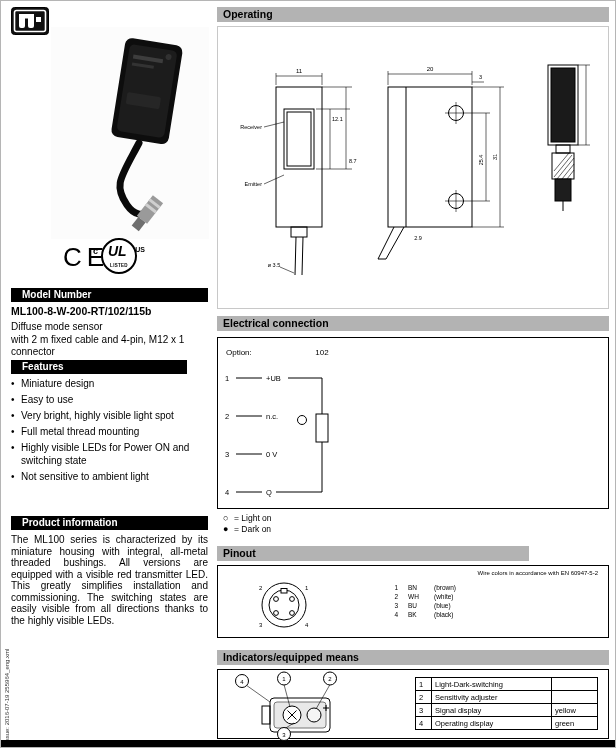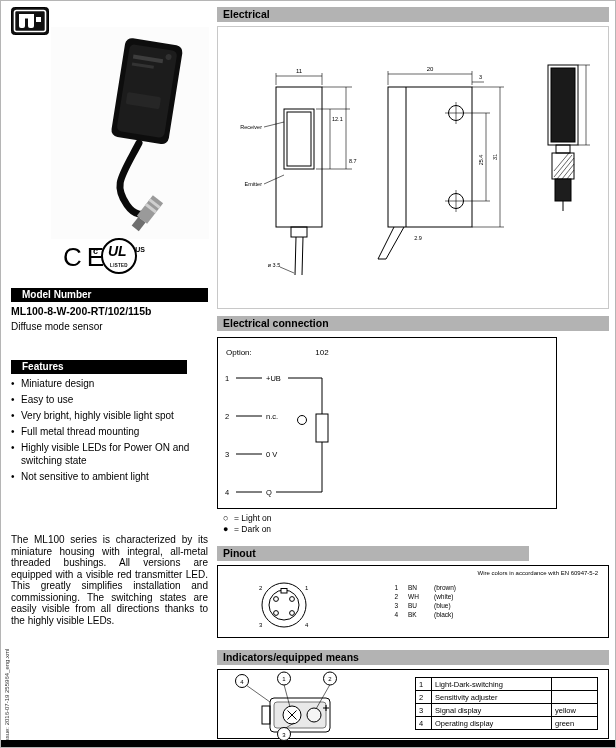--- a/index.html
+++ b/index.html
@@ -34,21 +34,21 @@
   .hdr-info  { left:10px; top:515px; width:197px; }
   .info      { left:10px; top:533px; width:197px; font-size:10px; line-height:11.5px; text-align:justify; }
 
   .sidetext { left:3px; top:742px; transform:rotate(-90deg); transform-origin:0 0; font-size:6px; color:#333; white-space:nowrap; }
   .botbar { left:0; top:739px; width:616px; height:9px; background:#000; }
 
   
   .hdr-dim  { left:216px; top:6px;   width:392px; }
   .box-dim  { left:216px; top:25px;  width:392px; height:283px; border:1px solid #c8c8c8; background:#fff; }
   .hdr-elec { left:216px; top:315px; width:392px; }
-  .box-elec { left:216px; top:336px; width:340px; height:172px; border:1px solid #000; }
+  .box-elec { left:216px; top:336px; width:392px; height:172px; border:1px solid #000; }
   .legend   { left:222px; top:512px; font-size:8.5px; line-height:11px; }
   .legend .sym { display:inline-block; width:11px; font-size:9px; }
   .hdr-pin  { left:216px; top:545px; width:312px; }
   .box-pin  { left:216px; top:564px; width:392px; height:73px; border:1px solid #000; }
   .pin-conn { position:absolute; left:34px; top:5px; }
   .pin-note { position:absolute; right:10px; top:4px; font-size:6px; }
   .wires { position:absolute; left:168px; top:17px; font-size:6.5px; line-height:9px; }
   .wires .wnum { display:inline-block; width:12px; text-align:right; margin-right:10px; }
   .wires .wcode { display:inline-block; width:26px; }
   .hdr-ind  { left:216px; top:649px; width:392px; }
@@ -104,20 +104,21 @@
     <div class="ul-circle">
       <div class="ul-ul">UL</div>
       <div class="ul-listed">LISTED</div>
     </div>
     <span class="ul-us">US</span>
   </div>
 
   <div class="abs bar-black hdr-model">Model Number</div>
   <div class="abs txt-model">ML100-8-W-200-RT/102/115b</div>
   <div class="abs txt-type">Diffuse mode sensor</div>
+  <div class="abs txt-desc">with 2 m fixed cable and 4-pin, M12 x 1 connector</div>
 
   <div class="abs bar-black hdr-feat">Features</div>
   <div class="abs features">
     <div class="fi">
         <span class="b">•</span>
         <span>Miniature design</span>
       </div>
     <div class="fi">
         <span class="b">•</span>
         <span>Easy to use</span>
@@ -133,26 +134,27 @@
     <div class="fi">
         <span class="b">•</span>
         <span>Highly visible LEDs for Power ON and switching state</span>
       </div>
     <div class="fi">
         <span class="b">•</span>
         <span>Not sensitive to ambient light</span>
       </div>
   </div>
 
+  <div class="abs bar-black hdr-info">Product information</div>
   <div class="abs info">The ML100 series is characterized by its miniature housing with integral, all-metal threaded bushings. All versions are equipped with a visible red transmitter LED. This greatly simplifies installation and commissioning. The switching states are easily visible from all directions thanks to the highly visible LEDs.</div>
 
   <div class="abs sidetext">Issue: 2016-07-19   255964_eng.xml</div>
   <div class="abs botbar"></div>
 
-  <div class="abs bar-gray hdr-dim">Electrical</div>
+  <div class="abs bar-gray hdr-dim">Operating</div>
   <div class="abs box-dim">
     <svg width="390" height="281" viewBox="0 0 390 281">
 
       <g class="main">
         <rect x="58" y="60" width="46" height="140"></rect>
         <rect x="66" y="82" width="30" height="60"></rect>
         <rect x="69" y="85" width="24" height="54"></rect>
         <rect x="73" y="200" width="16" height="10"></rect>
         <path d="M78,210 L77,248 M85,210 L84,248"></path>
       </g>

